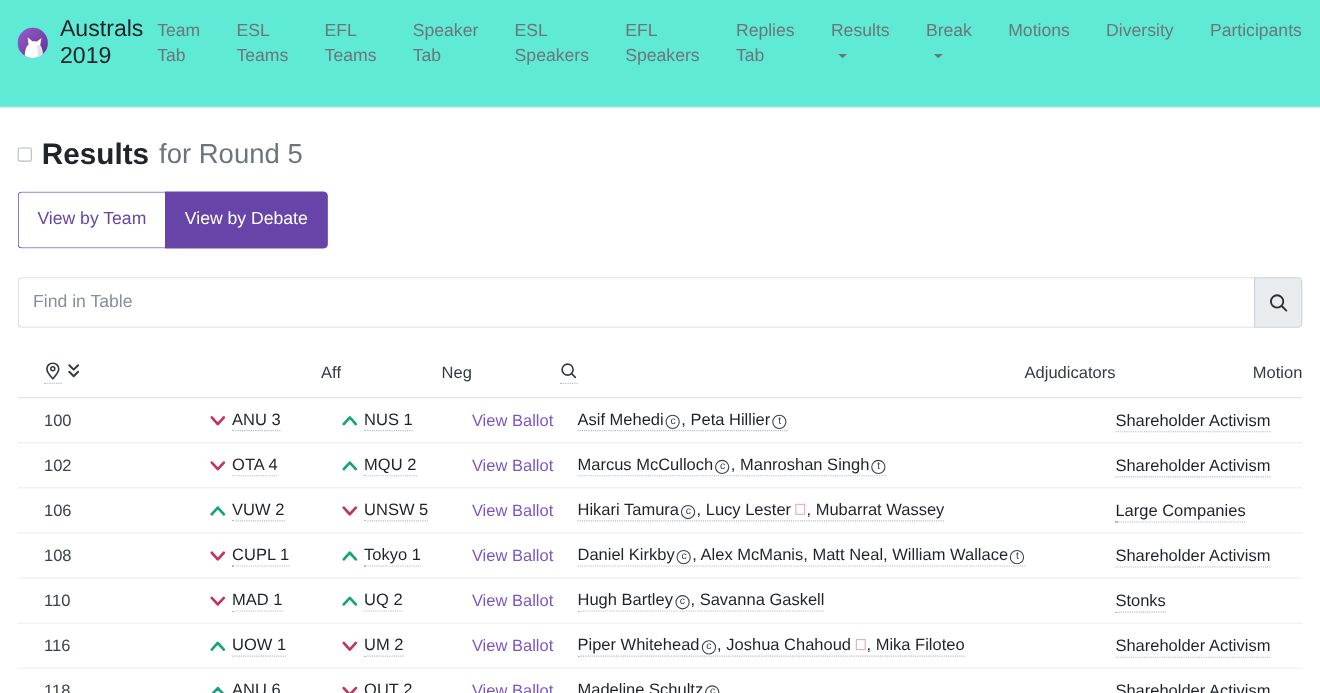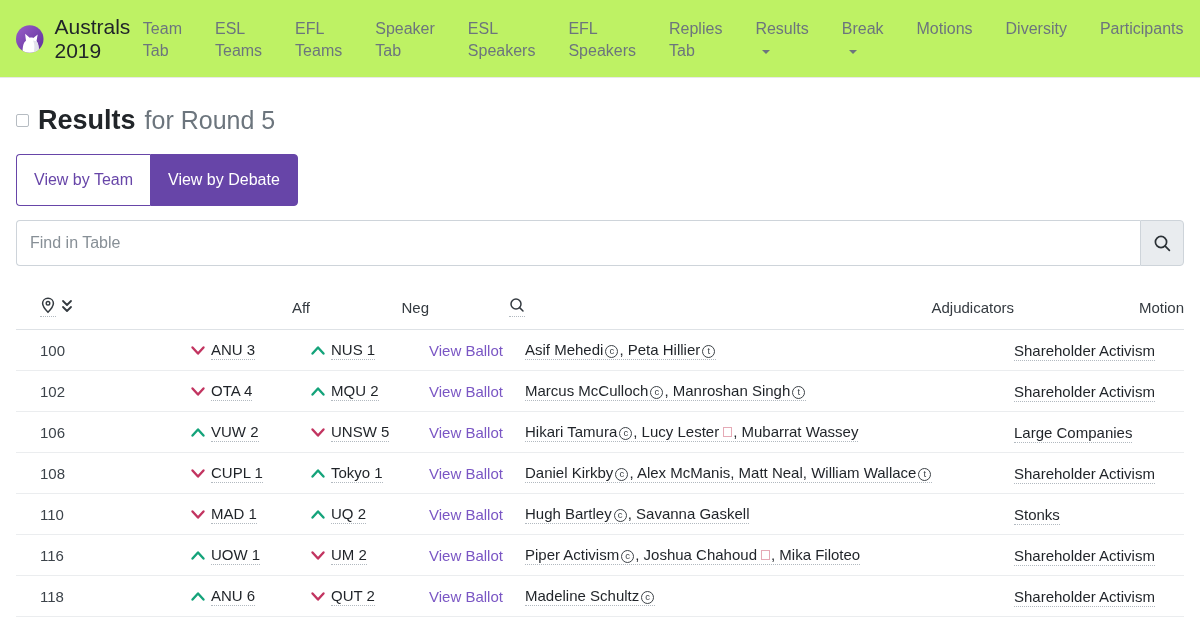--- a/index.html
+++ b/index.html
@@ -10,39 +10,39 @@
     --gray:#6c757d;
     --dark:#212529;
   }
   *{box-sizing:border-box;}
   html,body{margin:0;padding:0;}
   body{
     width:1200px;height:630px;overflow:hidden;background:#fff;
     font-family:"Liberation Sans",sans-serif;color:var(--dark);
   }
   
-  .navbar{display:flex;height:78px;padding:0 14px 0 16px;border-bottom:1px solid #e8e8e8;background:#bef264;}
+  .navbar{display:flex;height:98px;padding:0 14px 0 16px;border-bottom:1px solid #e8e8e8;background:#5eead4;}
   .brand{display:flex;align-items:center;gap:11px;height:77px;cursor:pointer;}
   .brand-title{font-size:21px;color:#212529;}
   .logo{width:40px;height:40px;display:block;}
   .nav{margin-left:auto;display:flex;gap:33px;padding-top:18px;align-items:flex-start;}
   .nav-item{color:var(--gray);font-size:16px;line-height:22px;cursor:pointer;text-decoration:none;}
   .nav-item.wrap{width:min-content;}
   .nav-item .caret{display:inline-block;width:0;height:0;border-left:4px solid transparent;border-right:4px solid transparent;border-top:4.5px solid var(--gray);margin-left:7px;vertical-align:2px;}
   
   main{padding:0 16px;}
   .page-title{display:flex;align-items:center;gap:9px;margin-top:27px;height:30px;}
   .emoji-box{width:13px;height:13px;border:1px solid #b6bcc2;border-radius:2px;flex:none;}
   h1{font-size:27px;margin:0;font-weight:700;}
   .subtitle{font-size:25px;color:var(--gray);white-space:nowrap;}
   .btn-group{margin-top:19px;display:inline-flex;}
   .btn{height:52px;padding:0 17px;font-size:16px;font-family:inherit;cursor:pointer;line-height:1;}
   .btn.outline{background:#fff;color:var(--purple);border:1px solid var(--purple);border-right:none;border-radius:4px 0 0 4px;}
   .btn.filled{background:var(--purple);color:#fff;border:1px solid var(--purple);border-radius:0 4px 4px 0;}
-  .search-row{display:flex;margin-top:14px;height:46px;}
+  .search-row{display:flex;margin-top:26px;height:46px;}
   .search-input{flex:1;border:1px solid #ced4da;border-right:none;border-radius:4px 0 0 4px;padding:0 13px;font-size:16px;font-family:inherit;color:#495057;outline:none;background:#fff;}
   .search-input::placeholder{color:#878f96;}
   .search-btn{width:44px;flex:none;background:#e9ecef;border:1px solid #ced4da;border-radius:0 4px 4px 0;display:flex;align-items:center;justify-content:center;cursor:pointer;padding:0;}
   
   .table{margin-top:19px;}
   .t-row{display:grid;grid-template-columns:150px 120px 119px 96px 489px 1fr;padding-left:24px;align-items:center;height:41px;border-bottom:1px solid #ebedef;}
   .t-head{height:45px;border-bottom:1px solid #dee2e6;text-align:right;}
   .th{font-size:15px;font-weight:500;color:#343a40;white-space:nowrap;}
   .icon-th{display:flex;align-items:center;gap:4px;}
   .u-dot{border-bottom:1px dotted #b2b9c0;padding-bottom:1px;}
@@ -272,21 +272,21 @@
           </div>
           <div class="cell team">
             <span class="chev">
               <svg width="16" height="11" viewBox="0 0 16 11">
                 <polyline points="2.5,2.5 8,8.5 13.5,2.5" fill="none" stroke="#c23460" stroke-width="2.4" stroke-linecap="round" stroke-linejoin="round"></polyline>
               </svg>
             </span>
             <span class="team-name u-dot">UM 2</span>
           </div>
           <div class="cell"><a class="ballot-link">View Ballot</a></div>
-          <div class="cell"><span class="adj-line u-dot"><span>Piper Activism</span><span class="role-circle">c</span>, <span>Joshua Chahoud</span><span class="box-icon"></span>, <span>Mika Filoteo</span></span></div>
+          <div class="cell"><span class="adj-line u-dot"><span>Piper Whitehead</span><span class="role-circle">c</span>, <span>Joshua Chahoud</span><span class="box-icon"></span>, <span>Mika Filoteo</span></span></div>
           <div class="cell"><span class="motion u-dot">Shareholder Activism</span></div>
         </div>
         <div class="t-row">
           <div class="cell num">118</div>
           <div class="cell team">
             <span class="chev">
               <svg width="16" height="11" viewBox="0 0 16 11">
                 <polyline points="2.5,8.5 8,2.5 13.5,8.5" fill="none" stroke="#14a37a" stroke-width="2.4" stroke-linecap="round" stroke-linejoin="round"></polyline>
               </svg>
             </span>

